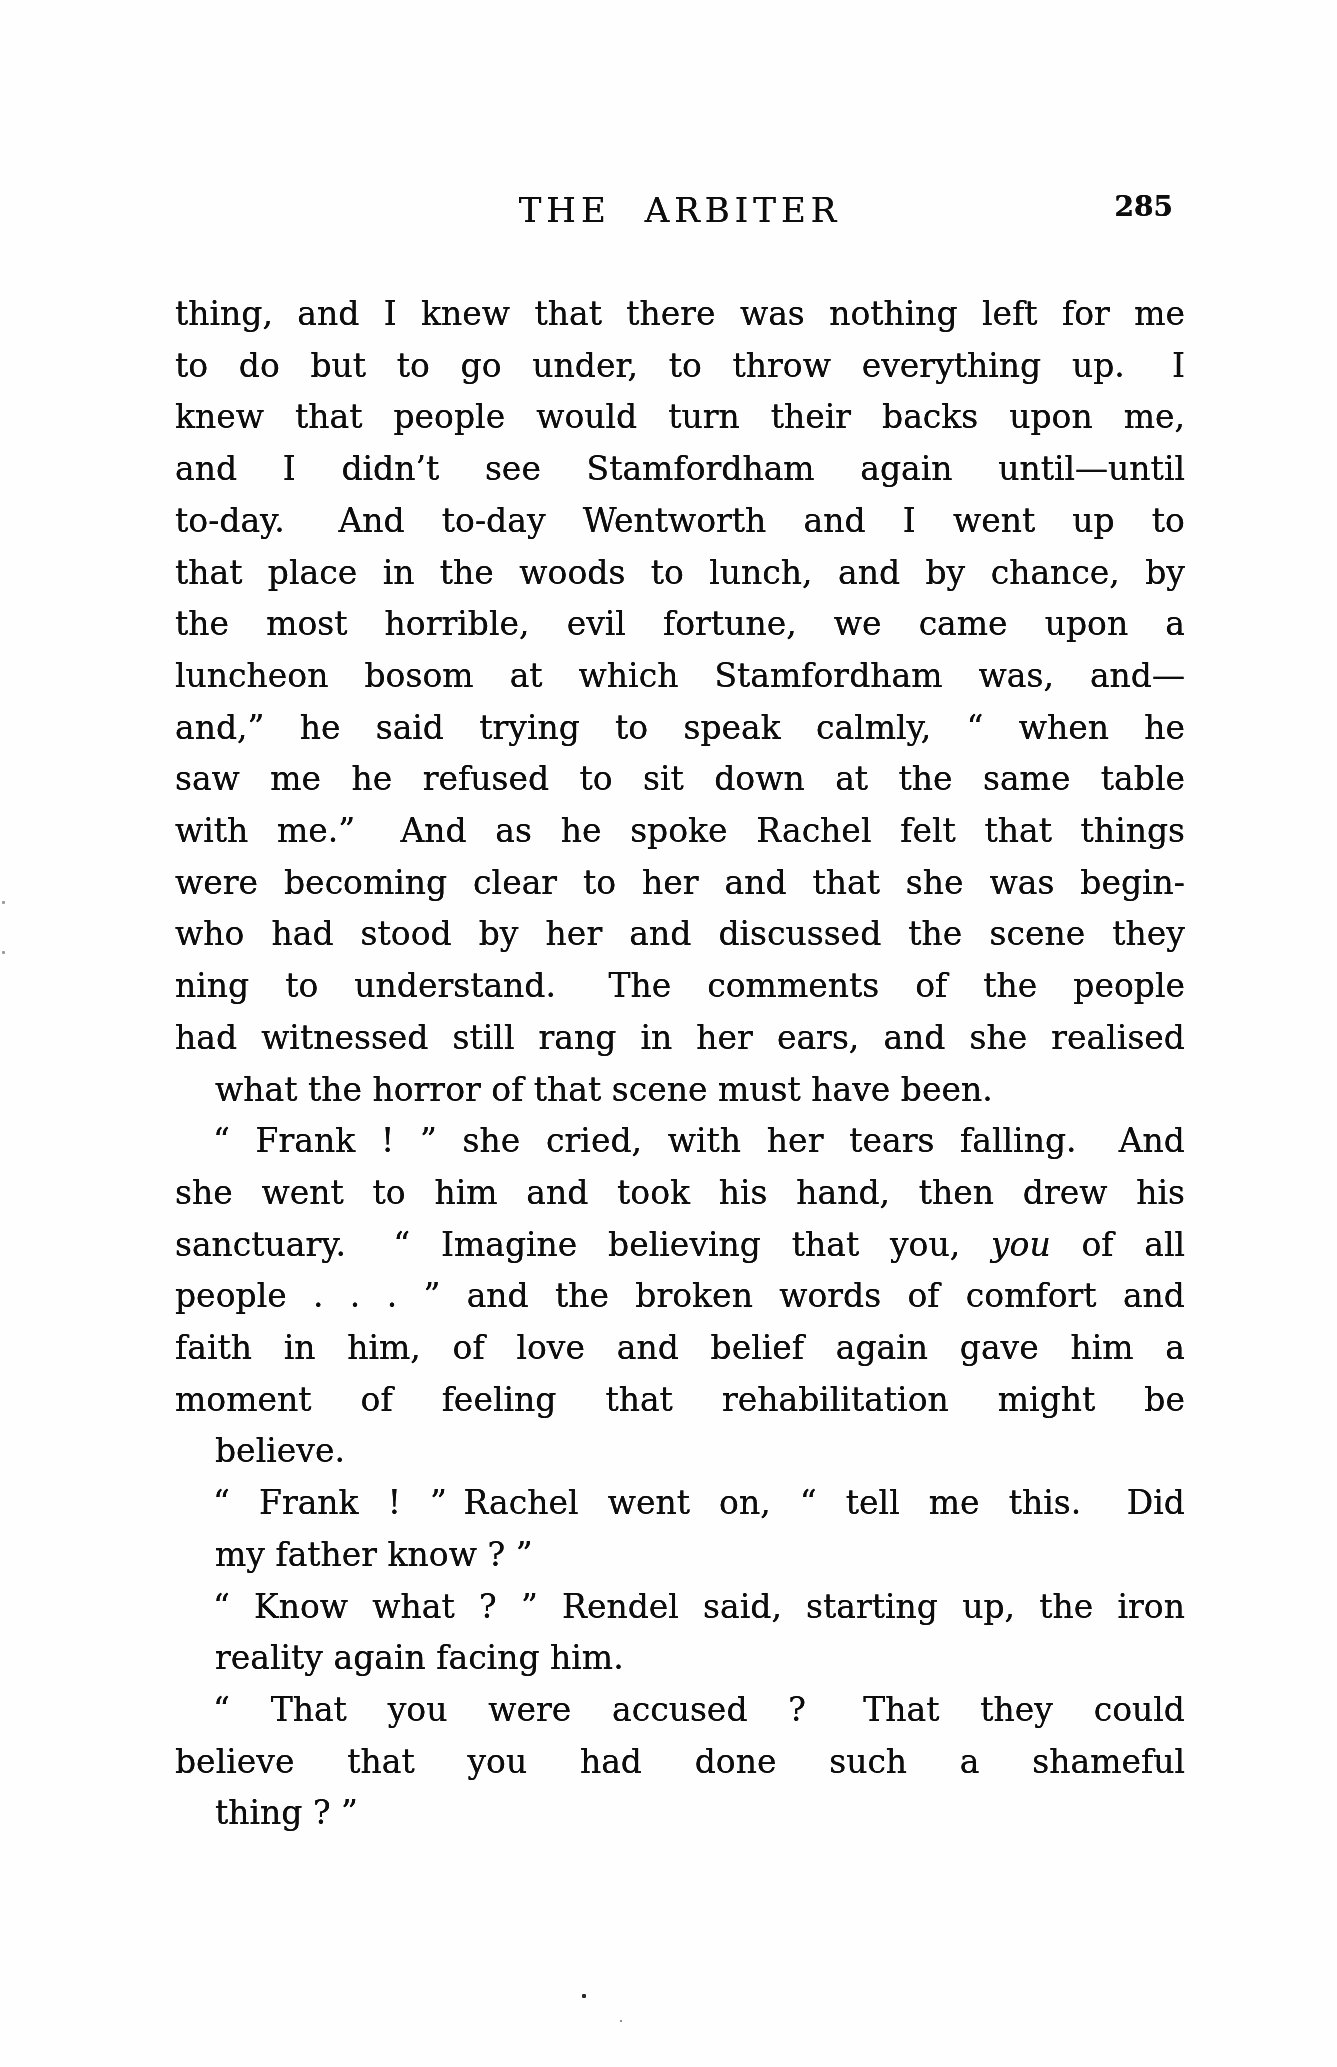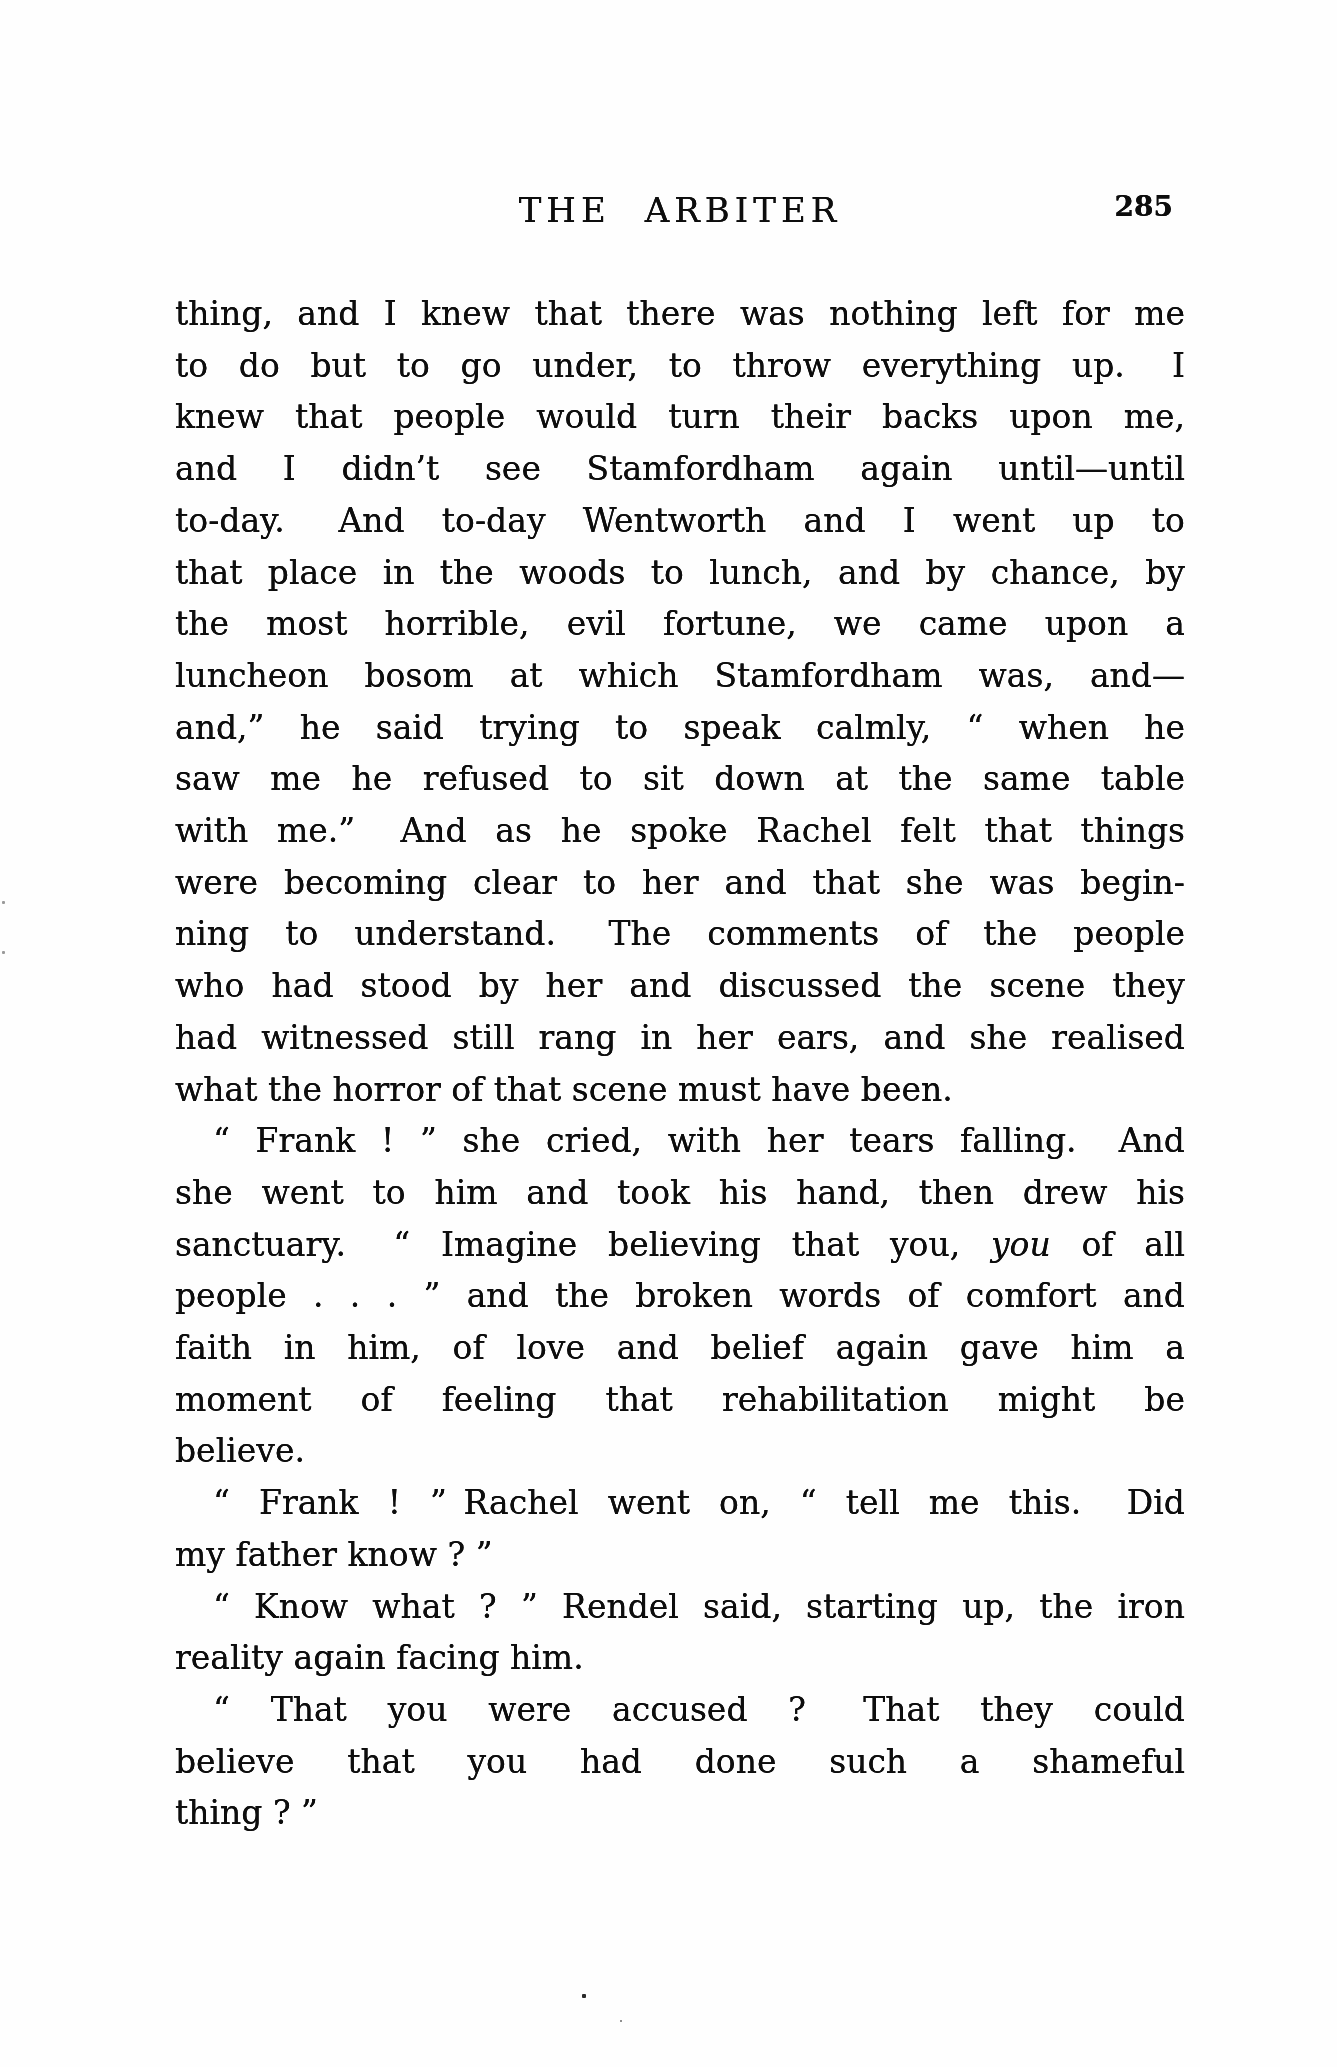--- a/index.html
+++ b/index.html
@@ -52,20 +52,21 @@
     text-shadow: 0 0 0.5px #000;
   }
   .line { white-space: normal; }
   .line.j {
     text-align: justify;
     text-align-last: justify;
   }
   .line.l {
     text-align: center;
     text-align-last: left;
+    margin-left: 40px;
   }
   .line.indent { text-indent: 38px; }
   .line em { font-style: italic; }
   
   .speck {
     position: absolute;
     border-radius: 1px;
     background: #2a2a2a;
   }
   .speck.s1 { left: 582px; top: 1994px; width: 4px; height: 4px; }
@@ -89,22 +90,22 @@
       <div class="line j"><span>knew that people would turn their backs upon me,</span></div>
       <div class="line j"><span>and I didn’t see Stamfordham again until—until</span></div>
       <div class="line j"><span>to-day.  And to-day Wentworth and I went up to</span></div>
       <div class="line j"><span>that place in the woods to lunch, and by chance, by</span></div>
       <div class="line j"><span>the most horrible, evil fortune, we came upon a</span></div>
       <div class="line j"><span>luncheon bosom at which Stamfordham was, and—</span></div>
       <div class="line j"><span>and,” he said trying to speak calmly, “ when he</span></div>
       <div class="line j"><span>saw me he refused to sit down at the same table</span></div>
       <div class="line j"><span>with me.”  And as he spoke Rachel felt that things</span></div>
       <div class="line j"><span>were becoming clear to her and that she was begin-</span></div>
+      <div class="line j"><span>who had stood by her and discussed the scene they</span></div>
       <div class="line j"><span>ning to understand.  The comments of the people</span></div>
-      <div class="line j"><span>who had stood by her and discussed the scene they</span></div>
       <div class="line j"><span>had witnessed still rang in her ears, and she realised</span></div>
       <div class="line l"><span>what the horror of that scene must have been.</span></div>
       <div class="line j indent"><span>“ Frank ! ” she cried, with her tears falling.  And</span></div>
       <div class="line j"><span>she went to him and took his hand, then drew his</span></div>
       <div class="line j"><span>sanctuary.  “ Imagine believing that you, </span><em>you</em><span> of all</span></div>
       <div class="line j"><span>people . . . ” and the broken words of comfort and</span></div>
       <div class="line j"><span>faith in him, of love and belief again gave him a</span></div>
       <div class="line j"><span>moment of feeling that rehabilitation might be</span></div>
       <div class="line l"><span>believe.</span></div>
       <div class="line j indent"><span>“ Frank ! ” Rachel went on, “ tell me this.  Did</span></div>

